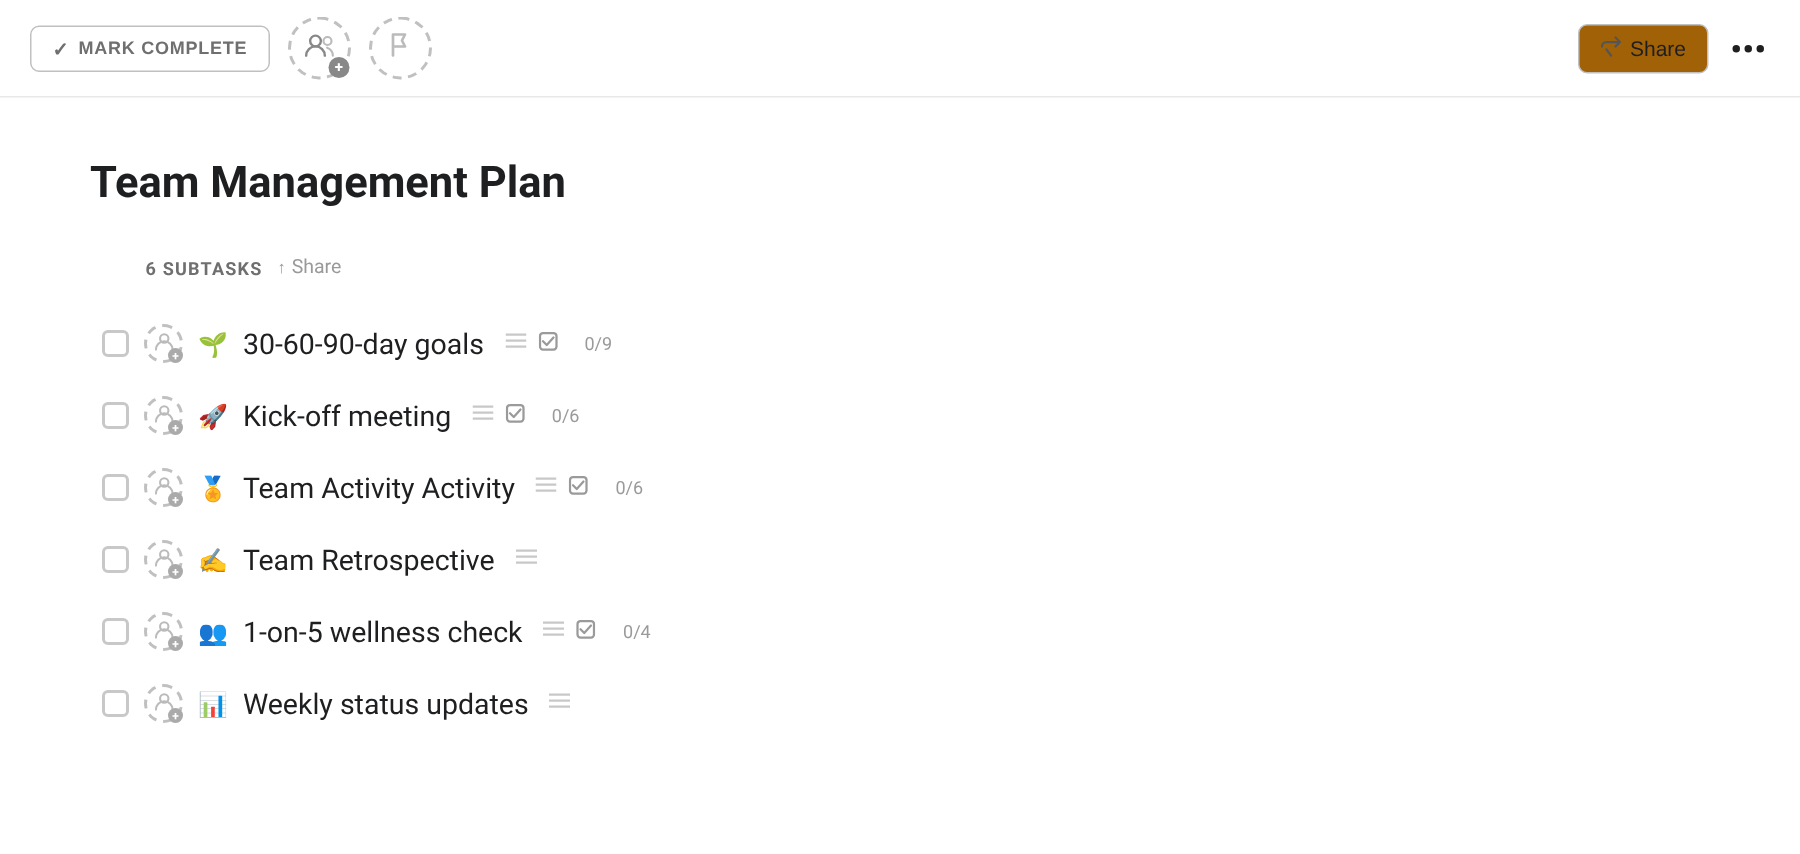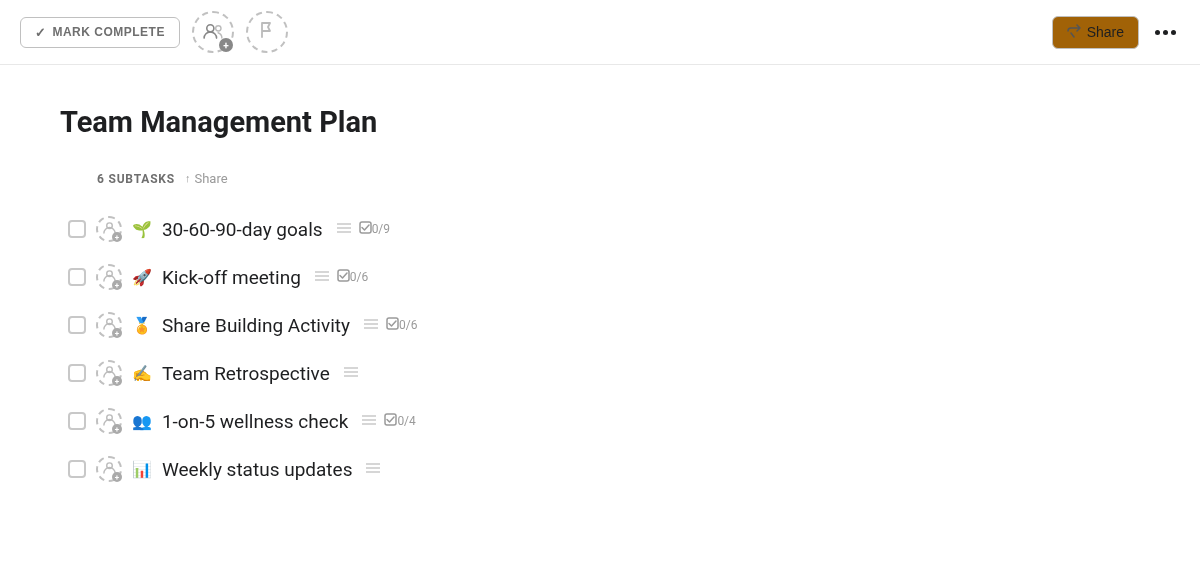--- a/index.html
+++ b/index.html
@@ -243,21 +243,21 @@
     }
 
     .task-lines-icon {
       color: #c0c0c0;
       font-size: 14px;
     }
 
     .task-check-count {
       display: flex;
       align-items: center;
-      gap: 0;
+      gap: 18px;
       font-size: 12px;
       color: #9a9a9a;
     }
     .task-check-count .check-box-icon {
       font-size: 13px;
       color: #9a9a9a;
     }
   </style>
 </head>
 <body>
@@ -383,21 +383,21 @@
         <div class="task-avatar">
     <span class="avatar-person">
       <svg width="13" height="13" viewBox="0 0 14 14" fill="none">
         <circle cx="7" cy="5" r="3" stroke="#bbb" stroke-width="1.5" fill="none"></circle>
         <path d="M1 13c0-3.3 2.7-6 6-6s6 2.7 6 6" stroke="#bbb" stroke-width="1.5" fill="none" stroke-linecap="round"></path>
       </svg>
     </span>
     <div class="avatar-plus">+</div>
   </div>
         <span class="task-emoji">🏅</span>
-        <span class="task-name">Share Building Activity</span>
+        <span class="task-name">Team Activity Activity</span>
         <div class="task-meta">
           <span class="task-lines-icon"><svg width="14" height="12" viewBox="0 0 14 12" fill="none">
       <line x1="0" y1="2" x2="14" y2="2" stroke="#c8c8c8" stroke-width="1.5"></line>
       <line x1="0" y1="6" x2="14" y2="6" stroke="#c8c8c8" stroke-width="1.5"></line>
       <line x1="0" y1="10" x2="14" y2="10" stroke="#c8c8c8" stroke-width="1.5"></line>
     </svg></span>
           <span class="task-check-count">
       <span class="check-box-icon">
         <svg width="13" height="13" viewBox="0 0 13 13" fill="none">
           <rect x="1" y="1" width="11" height="11" rx="2" stroke="#9a9a9a" stroke-width="1.5" fill="none"></rect>

